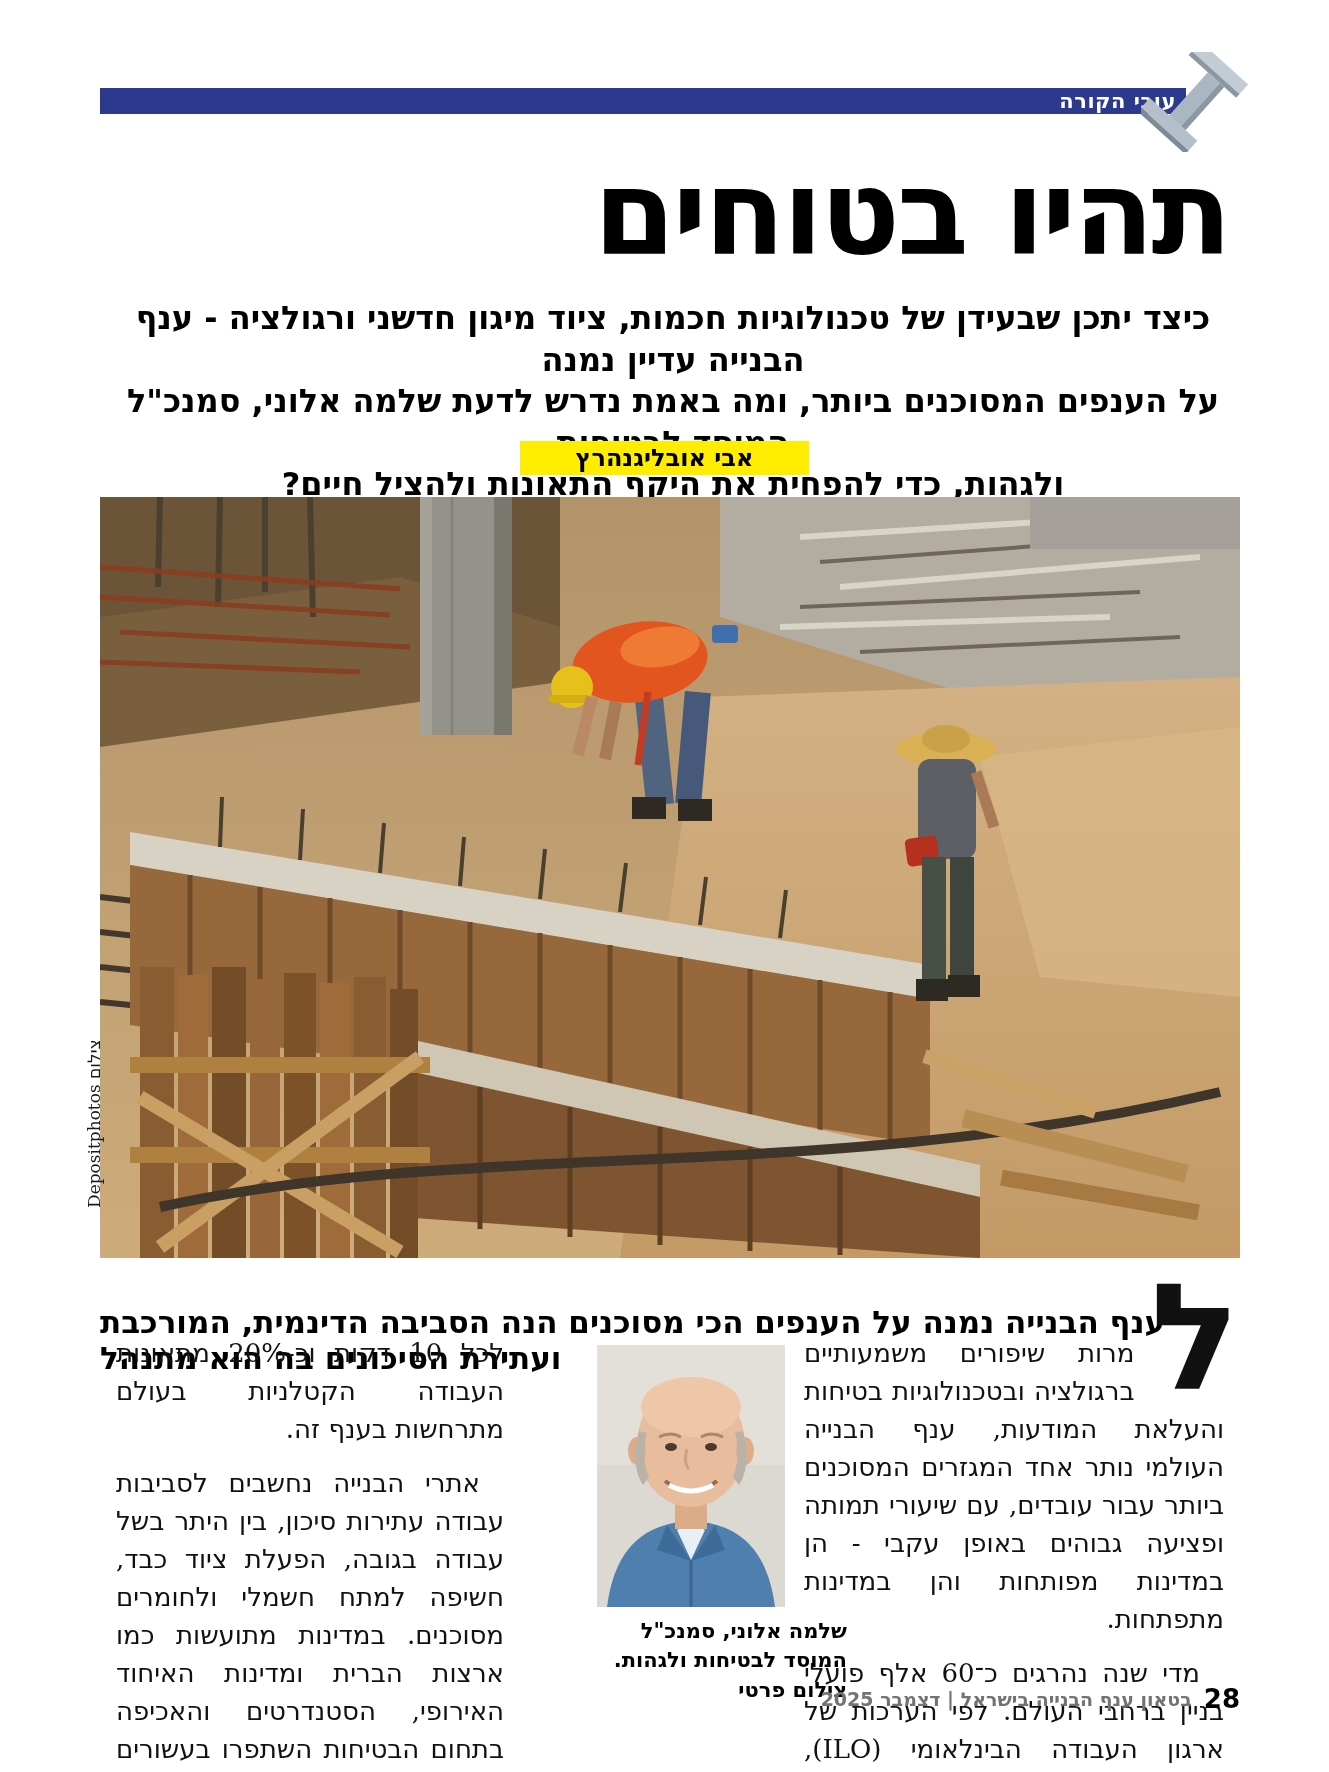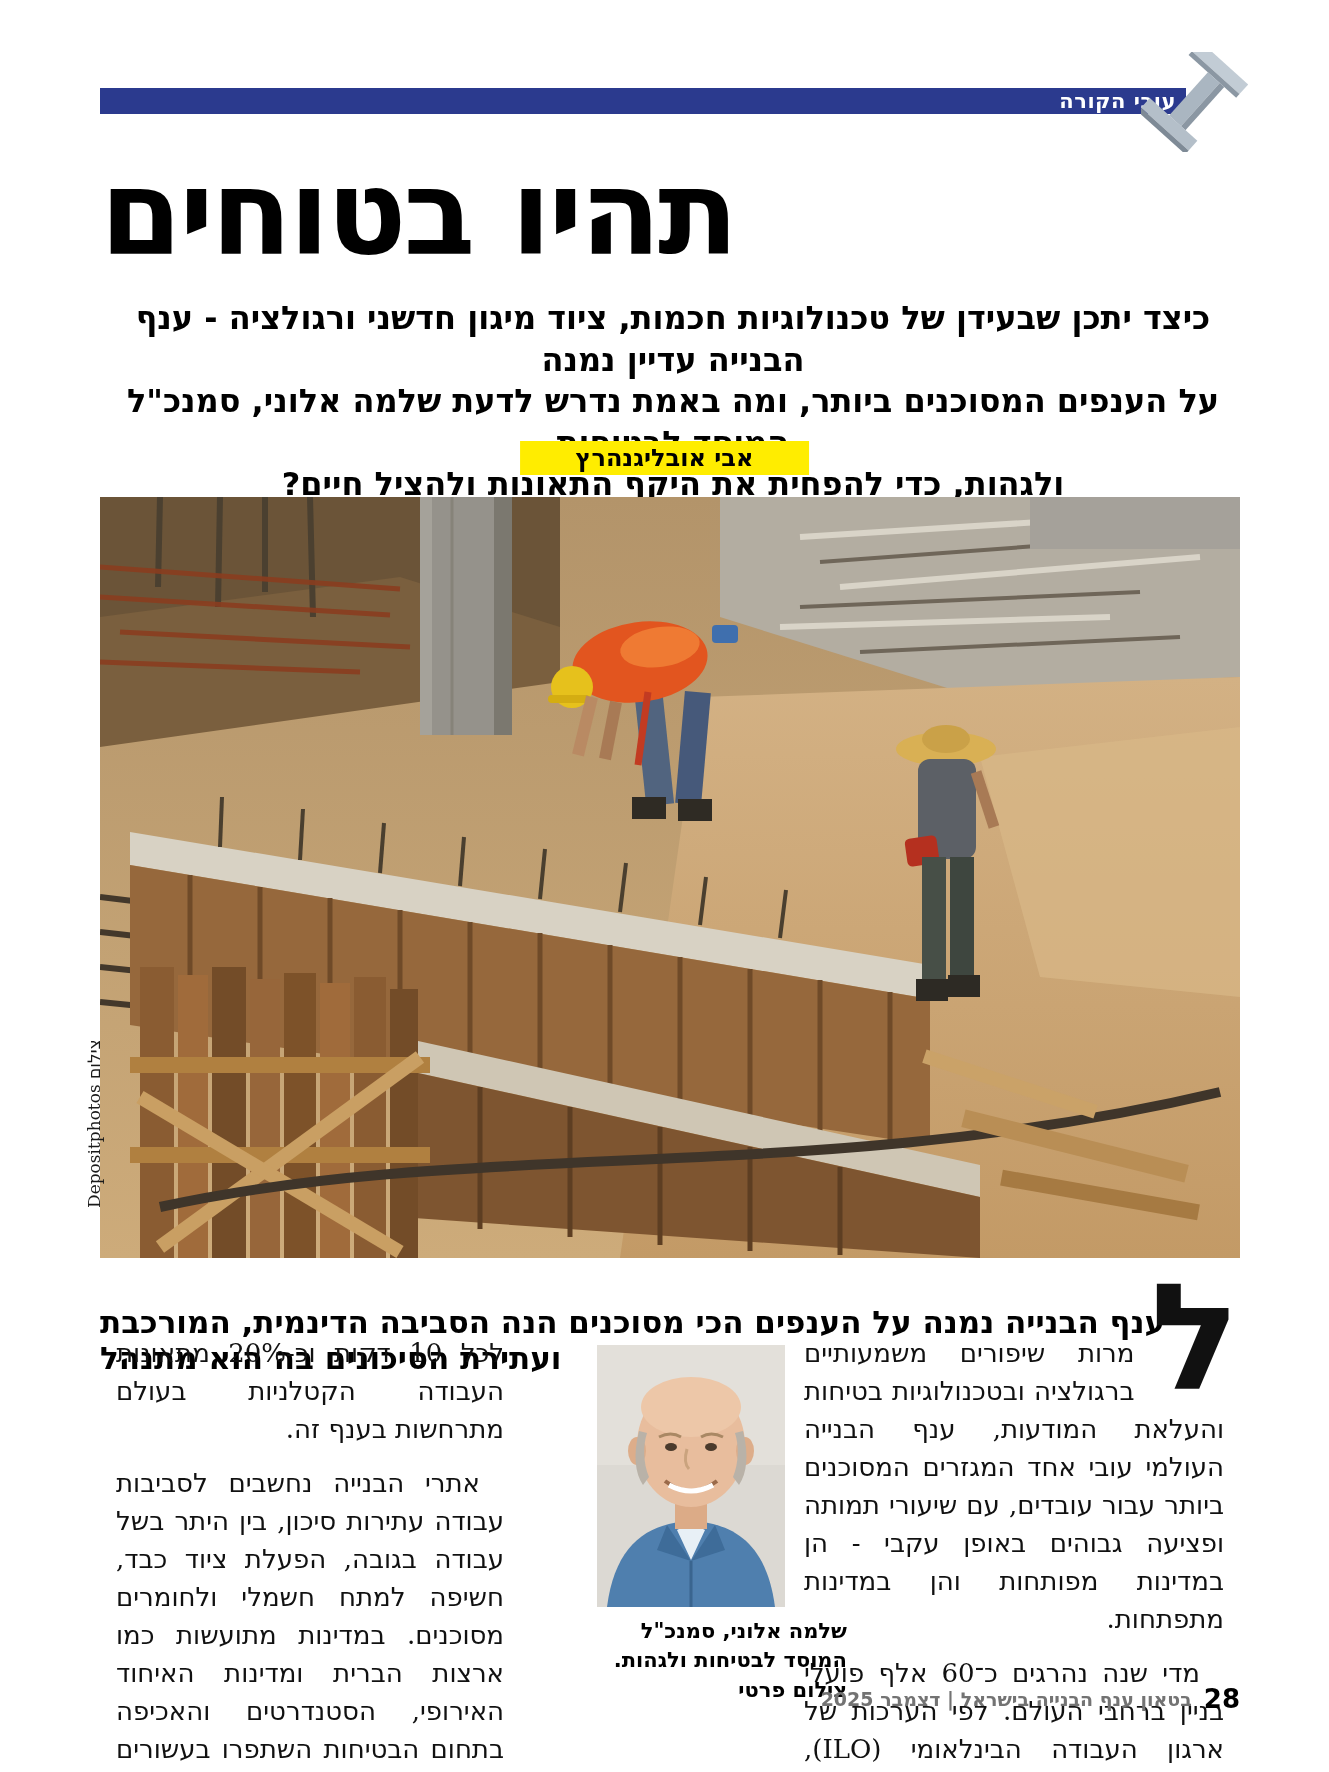--- a/index.html
+++ b/index.html
@@ -20,21 +20,21 @@
   }
   .topbar .label{
     color:#fff;font-size:21px;font-weight:bold;
     padding-right:10px;letter-spacing:0.5px;
     font-family:"DejaVu Sans", sans-serif;
   }
   .ibeam{position:absolute;top:52px;right:78px;width:110px;height:100px;}
   
   .headline{
     position:absolute;top:152px;left:100px;right:100px;
-    text-align:left;
+    text-align:right;
     font-size:118px;font-weight:bold;letter-spacing:-3px;
     line-height:1.05;
     font-family:"DejaVu Sans", sans-serif;
   }
   .subhead{
     position:absolute;top:298px;left:107px;right:90px;
     text-align:center;font-weight:bold;
     font-size:32px;line-height:1.3;
     font-family:"DejaVu Sans", sans-serif;
   }
@@ -280,21 +280,21 @@
       </g>
     </svg>
   </div>
 
   <div class="photo-credit">צילום Depositphotos</div>
 
   <div class="photo-caption">ענף הבנייה נמנה על הענפים הכי מסוכנים הנה הסביבה הדינמית, המורכבת ועתירת הסיכונים בה הוא מתנהל</div>
 
   <div class="col-right bodytext">
     <span class="dropcap">ל</span>
-    <p>מרות שיפורים משמעותיים ברגולציה ובטכנולוגיות בטיחות והעלאת המודעות, ענף הבנייה העולמי עובי אחד המגזרים המסוכנים ביותר עבור עובדים, עם שיעורי תמותה ופציעה גבוהים באופן עקבי - הן במדינות מפותחות והן במדינות מתפתחות.</p>
+    <p>מרות שיפורים משמעותיים ברגולציה ובטכנולוגיות בטיחות והעלאת המודעות, ענף הבנייה העולמי נותר אחד המגזרים המסוכנים ביותר עבור עובדים, עם שיעורי תמותה ופציעה גבוהים באופן עקבי - הן במדינות מפותחות והן במדינות מתפתחות.</p>
     <p class="indent">מדי שנה נהרגים כ־60 אלף פועלי בניין ברחבי העולם. לפי הערכות של ארגון העבודה הבינלאומי (ILO), מדובר בתאונה קטלנית אחת</p>
   </div>
 
   <div class="portrait-box">
     <svg class="portrait-svg" viewBox="0 0 188 262">
       <rect x="0" y="0" width="188" height="262" fill="#dcd9d3"></rect>
       <rect x="0" y="0" width="188" height="120" fill="#e3e0da"></rect>
 
       <path d="M10 262 C 18 200, 50 178, 94 176 C 138 178, 170 200, 178 262 Z" fill="#4f7fae"></path>
       <path d="M80 185 L94 215 L108 185 L94 178 Z" fill="#e8f0f6"></path>

